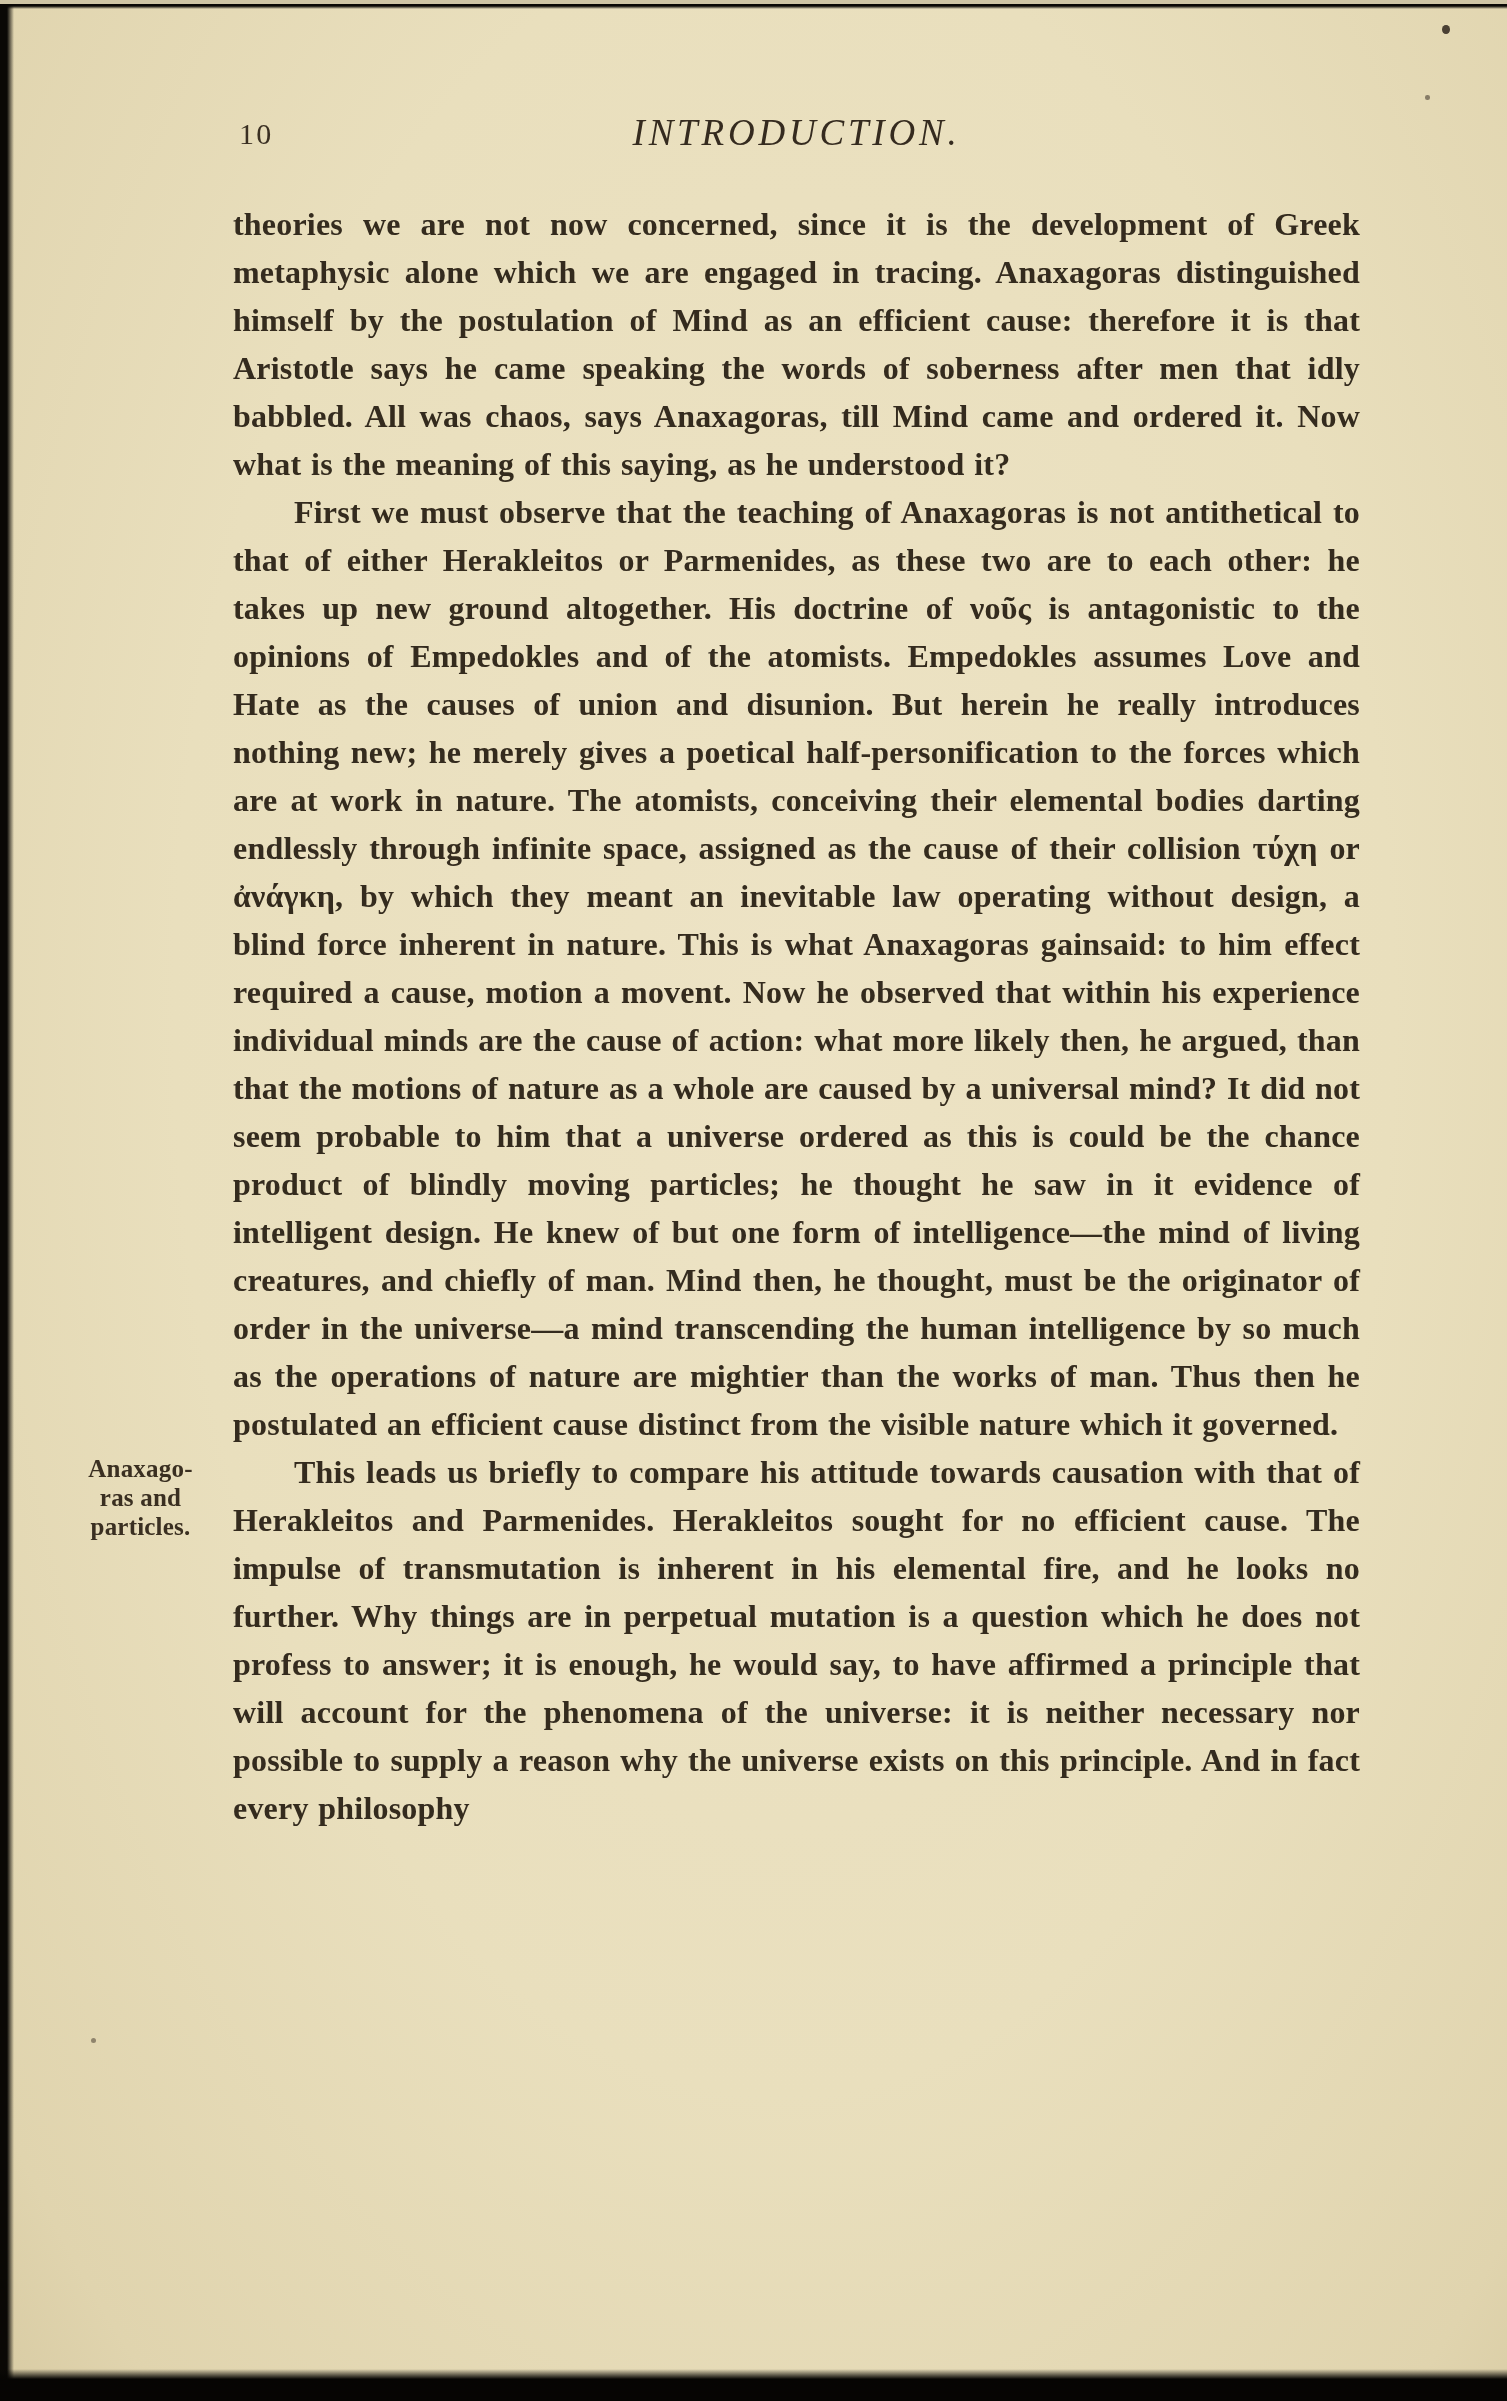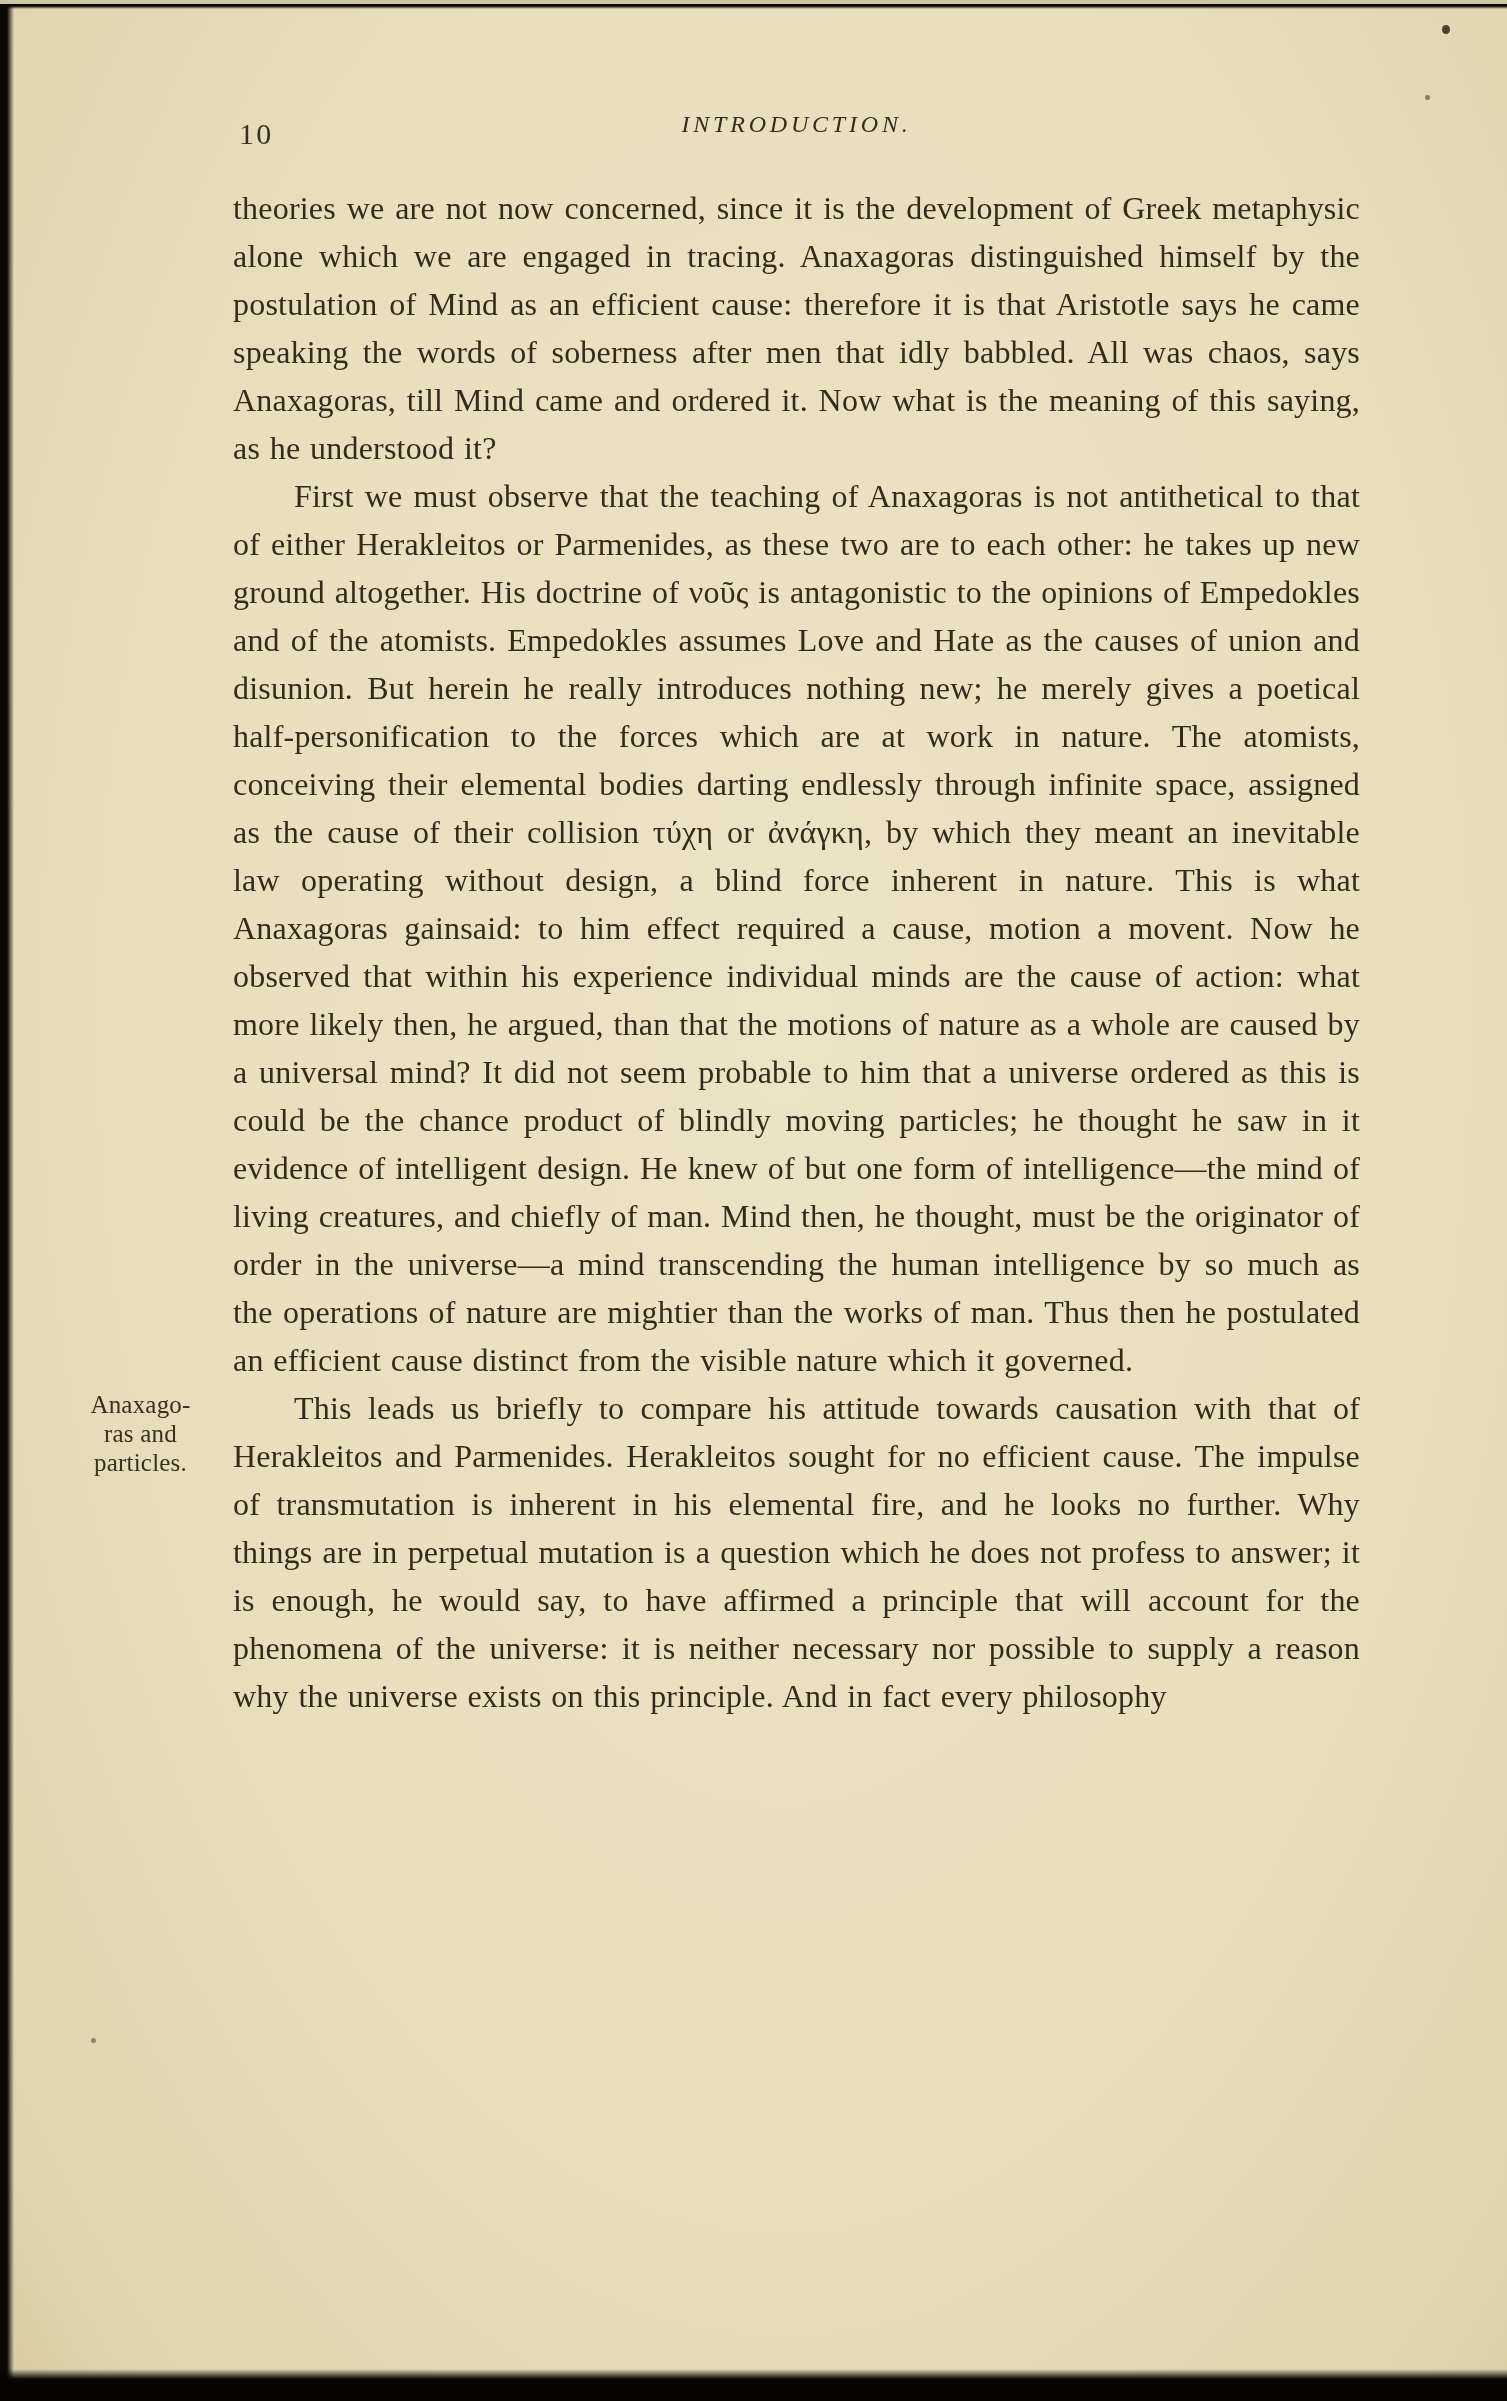--- a/index.html
+++ b/index.html
@@ -52,37 +52,38 @@
   .page-number {
     position: absolute;
     left: 6px;
     top: 6px;
     font-size: 30px;
     letter-spacing: 2.3px;
     color: #3a2f22;
   }
   .header-title {
     font-style: italic;
-    font-size: 24px;
+    font-size: 37px;
     letter-spacing: 3.8px;
     color: #352b1f;
   }
 
   
   .text-block {
     position: absolute;
-    top: 180px;
+    top: 196px;
     left: 233px;
     width: 1127px;
     font-size: 32px;
     line-height: 48px;
     text-align: justify;
     letter-spacing: 0.2px;
     word-spacing: 1.5px;
     color: #342b1e;
+    font-weight: bold;
   }
   .text-block p {
     margin: 0;
     padding: 0;
   }
   .text-block p.indent {
     text-indent: 61px;
   }
   .para-wrap {
     position: relative;

